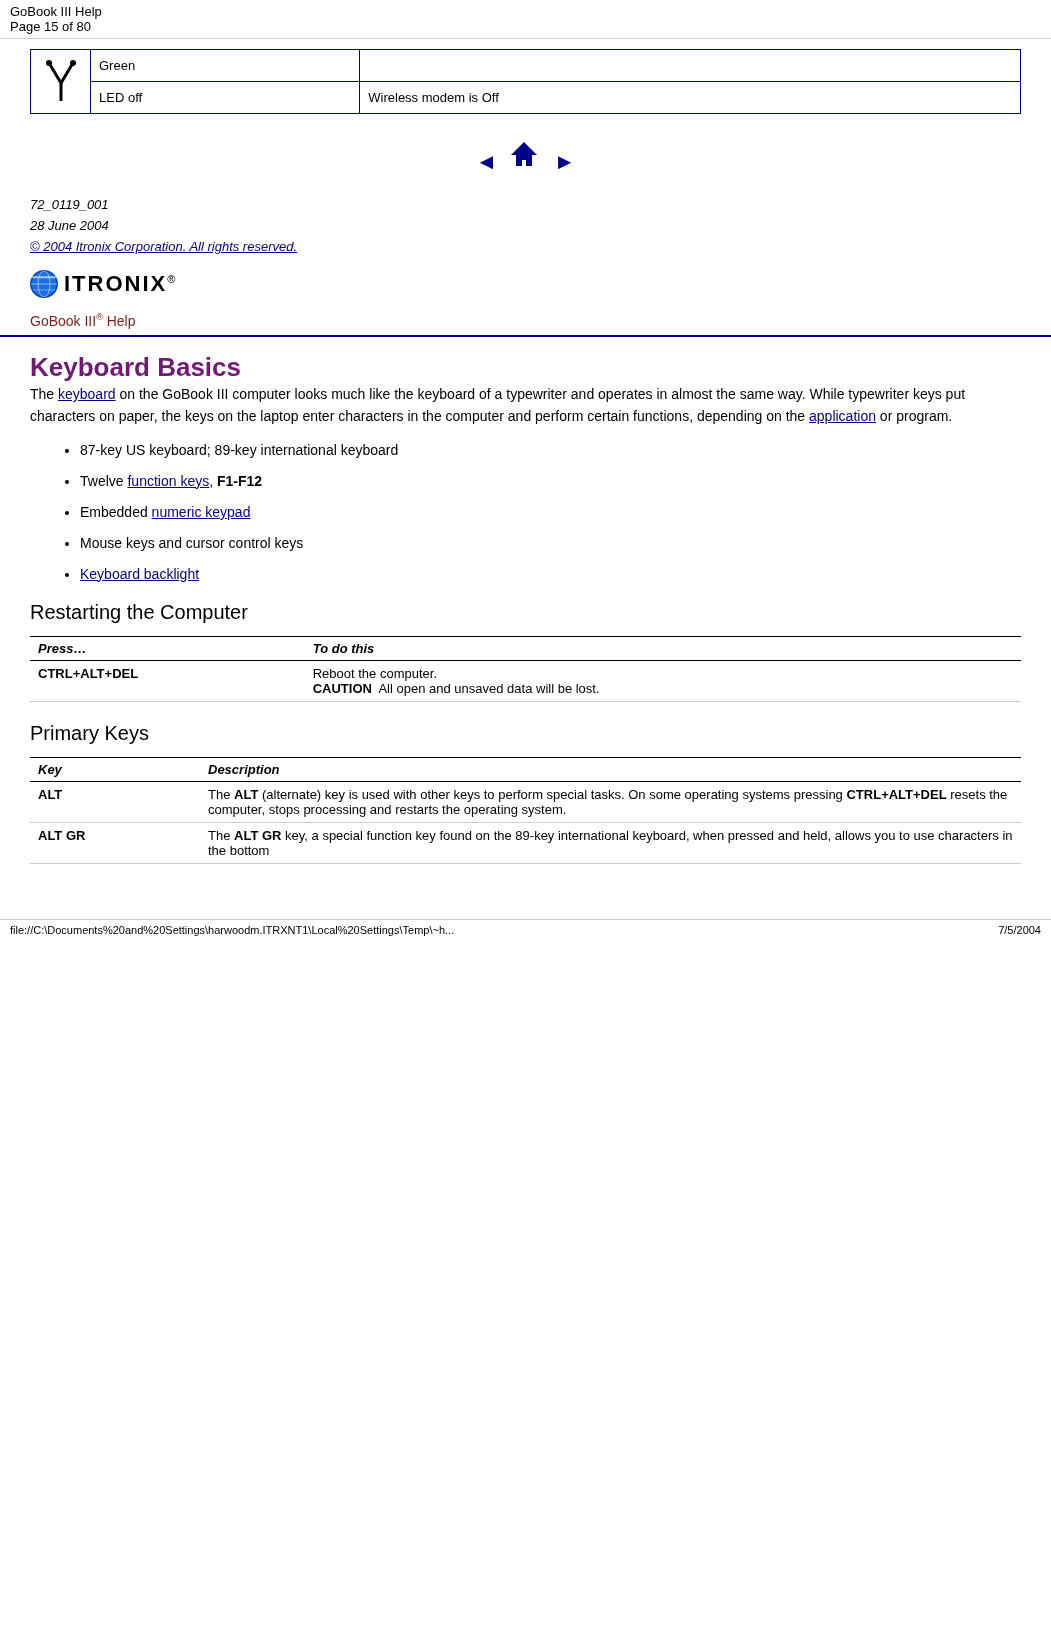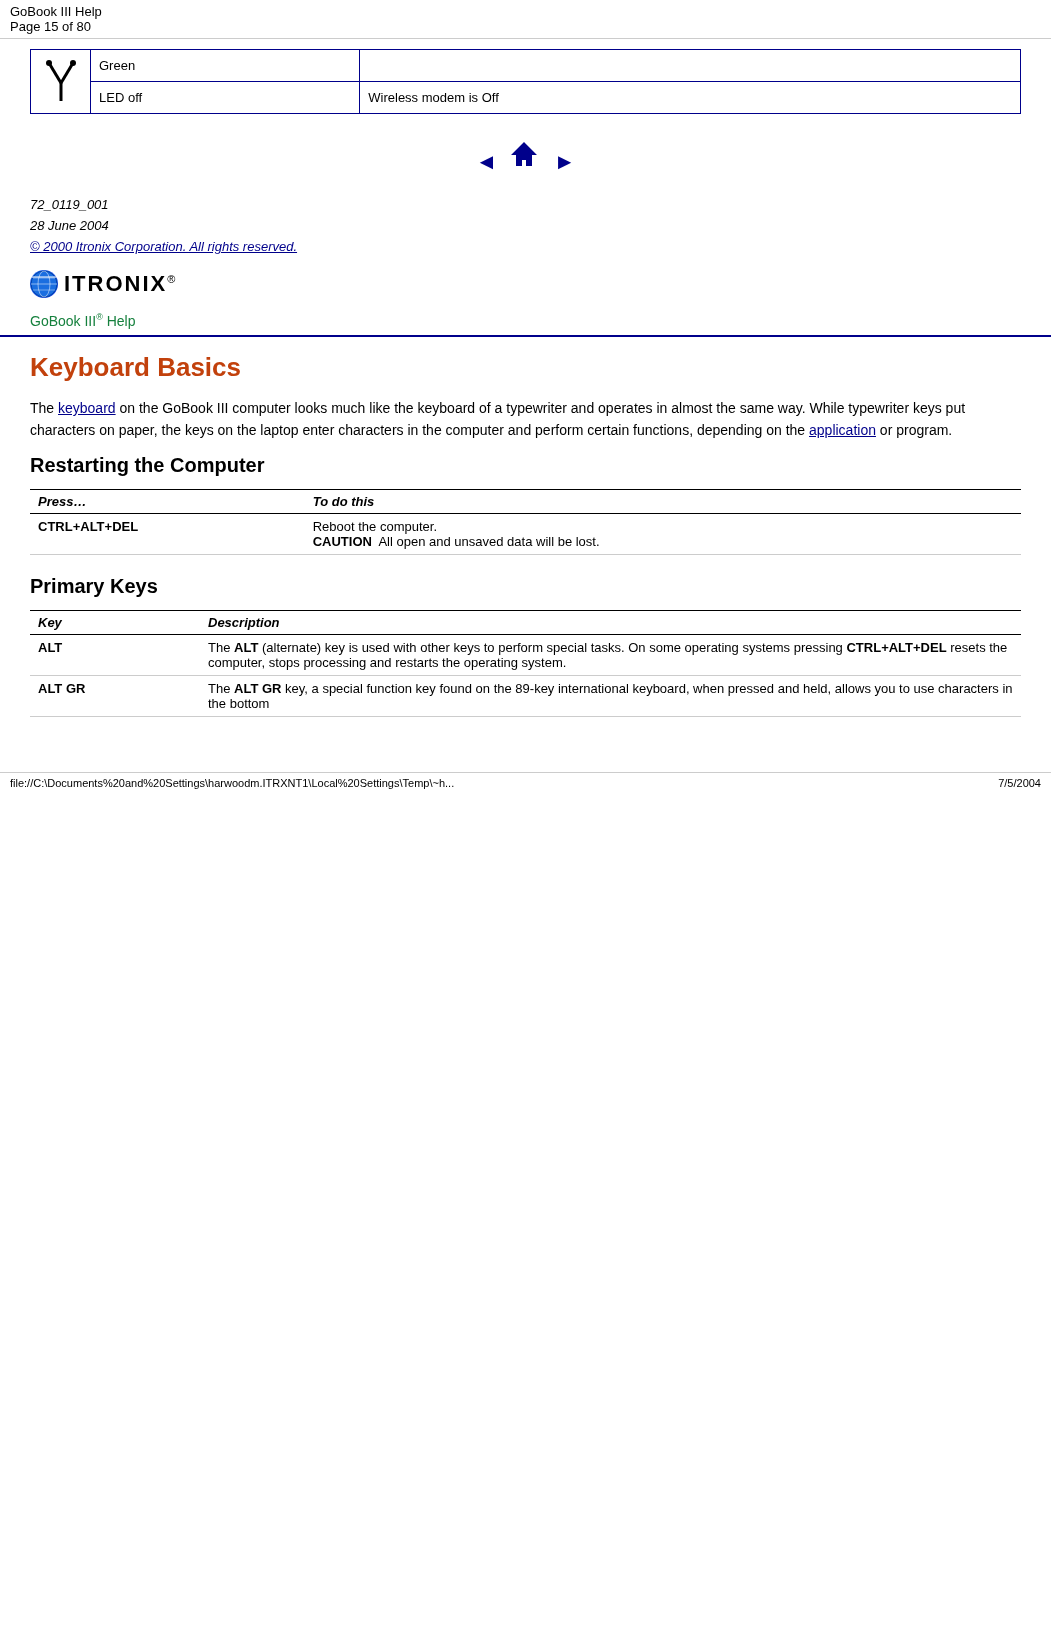--- a/index.html
+++ b/index.html
@@ -91,41 +91,40 @@
       top: 6px; left: 0; right: 0;
       height: 2px;
       background: rgba(255,255,255,0.5);
     }
 
     
     .gobook-heading {
       padding: 6px 12px 6px 30px;
       font-size: 14px;
       border-bottom: 2px solid #00008B;
-      color: #15803d;
+      color: #7f1d1d;
     }
     .gobook-heading sup {
       font-size: 9px;
     }
 
     
     .main-content {
       padding: 15px 30px;
     }
 
     h1.section-title {
       font-size: 26px;
       font-weight: bold;
-      margin-bottom: 14px;
-      color: #c2410c;
+      color: #701a75;
     }
 
     h2.section-title {
       font-size: 20px;
-      font-weight: bold;
+      font-weight: normal;
       margin-bottom: 12px;
       color: #000;
     }
 
     .intro-para {
       font-size: 14px;
       line-height: 1.6;
       margin-bottom: 12px;
     }
     .intro-para a {
@@ -249,21 +248,21 @@
       <polygon points="15,3 28,16 23,16 23,27 17,27 17,21 13,21 13,27 7,27 7,16 2,16" fill="#00008B"></polygon>
     </svg>
   </span>
   <span>►</span>
 </div>
 
 <div class="footer-info">
   <div>72_0119_001</div>
   <div>28 June 2004</div>
   <div>
-    <a href="#">© 2000 Itronix Corporation.  All rights reserved.</a>
+    <a href="#">© 2004 Itronix Corporation.  All rights reserved.</a>
   </div>
 </div>
 
 <div class="logo-area">
   <div class="logo-globe">
     <svg width="28" height="28" viewBox="0 0 28 28" xmlns="http://www.w3.org/2000/svg">
       <circle cx="14" cy="14" r="13" fill="#1a6ee0" stroke="#0044aa" stroke-width="1"></circle>
       <ellipse cx="14" cy="14" rx="6" ry="13" fill="none" stroke="rgba(255,255,255,0.5)" stroke-width="1"></ellipse>
       <line x1="1" y1="14" x2="27" y2="14" stroke="rgba(255,255,255,0.5)" stroke-width="1"></line>
       <line x1="3" y1="8" x2="25" y2="8" stroke="rgba(255,255,255,0.4)" stroke-width="1"></line>
@@ -281,20 +280,27 @@
 
 <div class="main-content">
 
   <h1 class="section-title">Keyboard Basics</h1>
 
   <p class="intro-para">
     The <a href="#">keyboard</a> on the GoBook III computer looks much like the keyboard of a typewriter and operates in almost the same way. While typewriter keys put characters on paper, the keys on the laptop enter characters in the computer and perform certain functions, depending on the <a href="#">application</a> or program.
   </p>
 
 
+  <ul class="feature-list">
+    <li>87-key US keyboard; 89-key international keyboard</li>
+    <li>Twelve <a href="#">function keys</a>, <strong>F1-F12</strong></li>
+    <li>Embedded <a href="#">numeric keypad</a></li>
+    <li>Mouse keys and cursor control keys</li>
+    <li><a href="#">Keyboard backlight</a></li>
+  </ul>
 
   <h2 class="section-title">Restarting the Computer</h2>
 
   <table class="restart-table">
     <thead>
       <tr>
         <th>Press…</th>
         <th>To do this</th>
       </tr>
     </thead>

